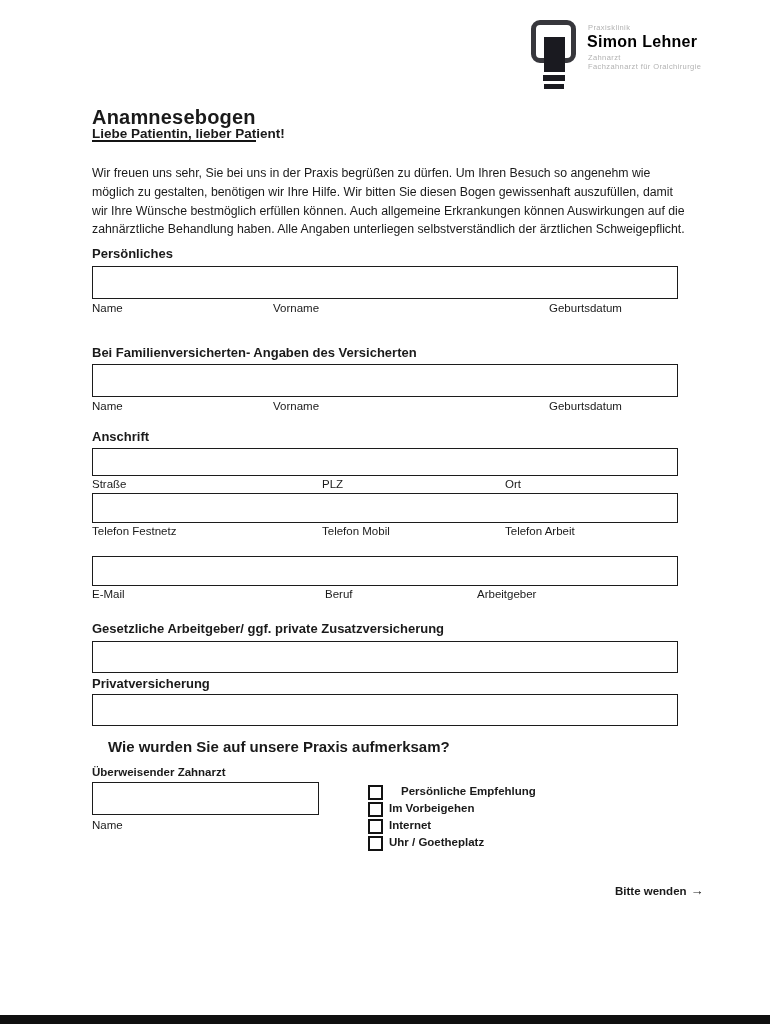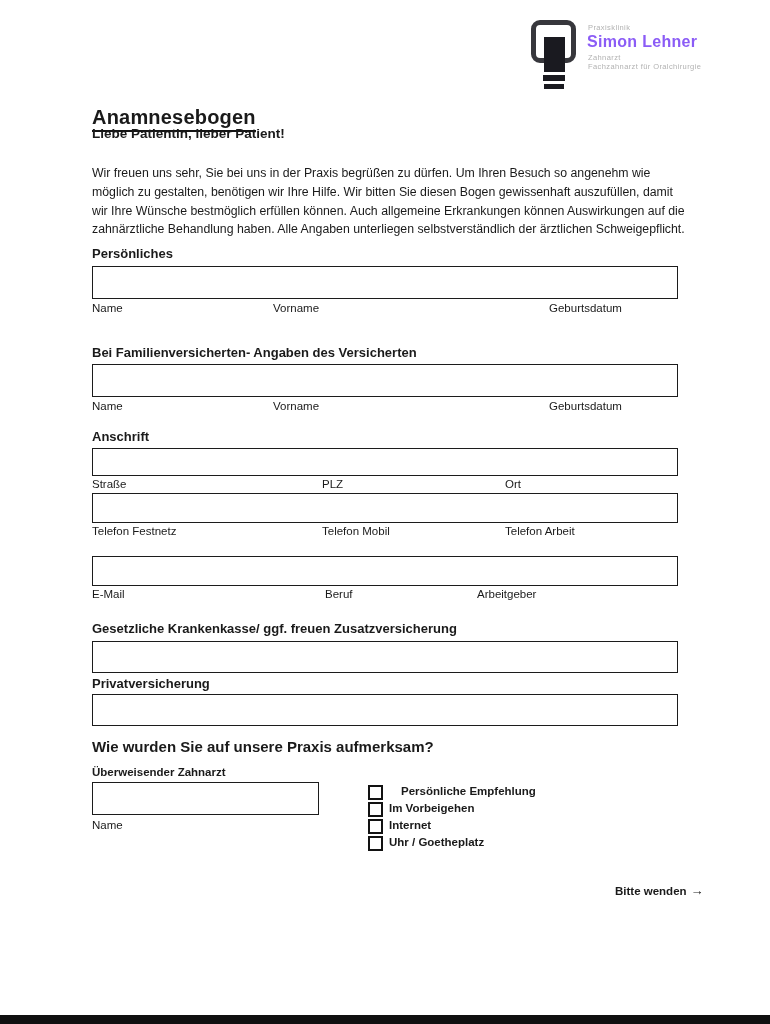--- a/index.html
+++ b/index.html
@@ -10,29 +10,29 @@
 
   
   .logo-icon { position:absolute; left:531px; top:18px; width:52px; height:76px; }
   .logo-outline { position:absolute; left:0; top:2px; width:35px; height:33px;
     border:5px solid #37373c; border-radius:9px; background:#fff; }
   .logo-stem { position:absolute; left:13px; top:19px; width:21px; height:35px; background:#1a1a20; }
   .logo-bar1 { position:absolute; left:12px; top:57px; width:22px; height:6px; background:#1a1a20; }
   .logo-bar2 { position:absolute; left:13px; top:66px; width:20px; height:5px; background:#1a1a20; }
   .logo-tiny { position:absolute; left:588px; font-size:7.5px; color:#b2b2b2; letter-spacing:.4px; white-space:nowrap; }
   .logo-name { position:absolute; left:587px; top:33px; font-size:16px; font-weight:bold;
-    color:#8b5cf6; letter-spacing:.3px; white-space:nowrap; }
+    color:#000000; letter-spacing:.3px; white-space:nowrap; }
 
   
   .doc-title { position:absolute; left:92px; top:106px; font-size:20px; font-weight:bold;
-    border-bottom:2.5px solid #141414; padding-bottom:1px; letter-spacing:.2px; }
+    border-bottom:2.5px solid #141414; padding-bottom:11px; letter-spacing:.2px; }
   .salutation { position:absolute; left:92px; top:126px; font-size:13.5px; font-weight:bold; }
   .intro { position:absolute; left:92px; top:164px; width:596px; font-size:12.3px; line-height:18.8px; }
   .h-section { position:absolute; font-size:13px; font-weight:bold; white-space:nowrap; }
-  .h-big { position:absolute; font-size:15px; font-weight:bold; white-space:nowrap; }
+  .h-big { position:absolute; font-size:15px; font-weight:bold; white-space:nowrap;margin-left:16px; }
   .lbl { position:absolute; font-size:11.5px; white-space:nowrap; }
   .lbl-b { position:absolute; font-size:11.5px; font-weight:bold; white-space:nowrap; }
 
   
   .box { position:absolute; border:1.5px solid #1c1c1c; background:#fff; box-sizing:border-box; }
   .box input { width:100%; height:100%; border:none; outline:none; background:transparent;
     font:inherit; font-size:12px; padding:2px 6px; box-sizing:border-box; }
 
   
   .cb { position:absolute; width:11px; height:11px; border:2px solid #121212; background:#fff; }
@@ -93,21 +93,21 @@
   <div class="lbl" style="left:322px; top:525px;">Telefon Mobil</div>
   <div class="lbl" style="left:505px; top:525px;">Telefon Arbeit</div>
 
   <div class="box" style="left:92px; top:556px; width:586px; height:30px;">
     <input type="text" style="">
   </div>
   <div class="lbl" style="left:92px; top:588px;">E-Mail</div>
   <div class="lbl" style="left:325px; top:588px;">Beruf</div>
   <div class="lbl" style="left:477px; top:588px;">Arbeitgeber</div>
 
-  <div class="h-section" style="left:92px; top:621px;">Gesetzliche Krankenkasse/ ggf. freuen Zusatzversicherung</div>
+  <div class="h-section" style="left:92px; top:621px;">Gesetzliche Arbeitgeber/ ggf. private Zusatzversicherung</div>
   <div class="box" style="left:92px; top:641px; width:586px; height:32px;">
     <input type="text" style="">
   </div>
 
   <div class="h-section" style="left:92px; top:676px;">Privatversicherung</div>
   <div class="box" style="left:92px; top:694px; width:586px; height:32px;">
     <input type="text" style="">
   </div>
 
   <div class="h-big" style="left:92px; top:738px;">Wie wurden Sie auf unsere Praxis aufmerksam?</div>

